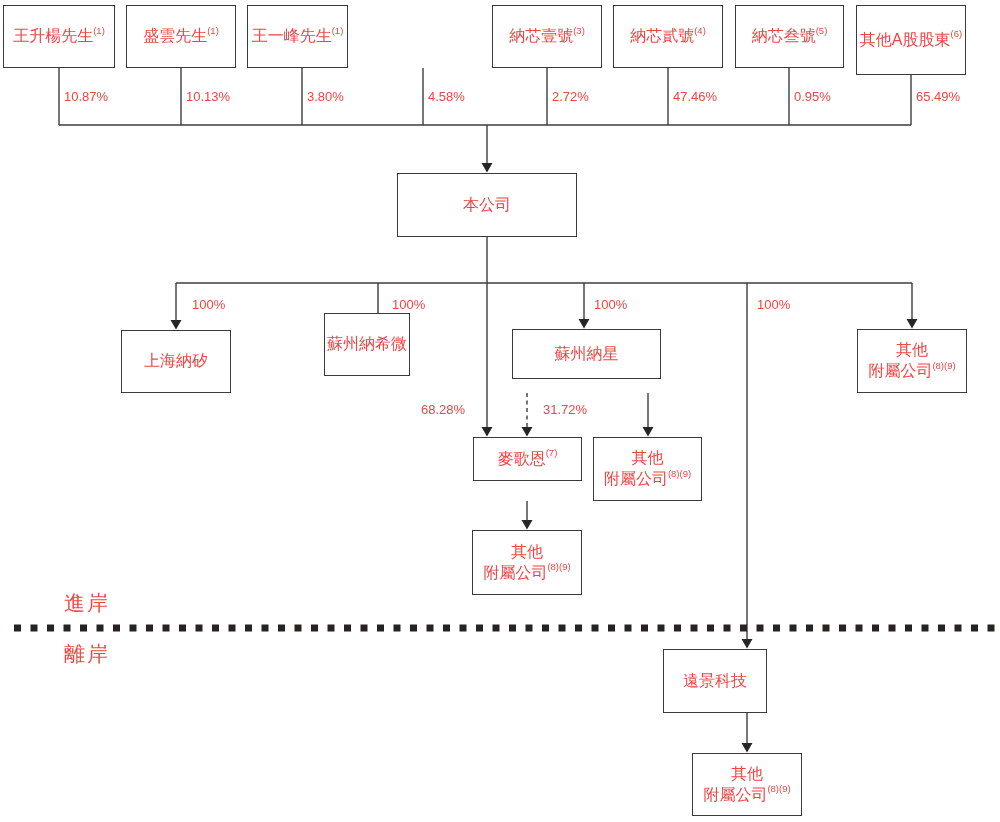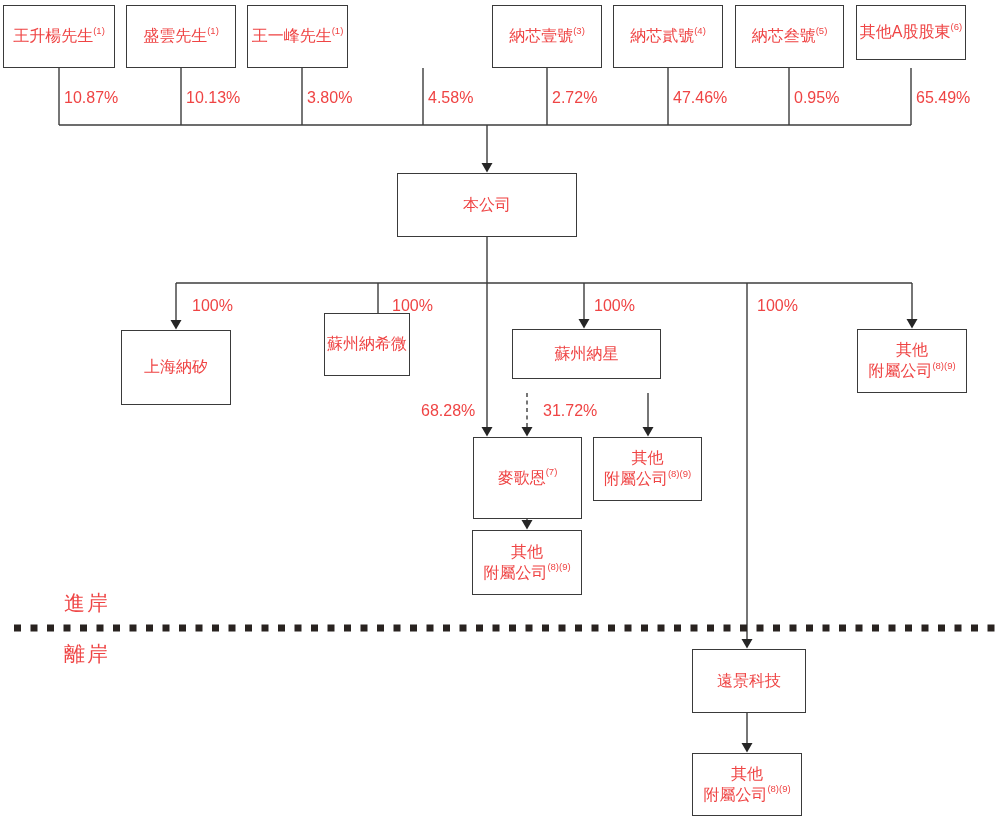--- a/index.html
+++ b/index.html
@@ -24,21 +24,21 @@
   }
   .box .t{display:inline-block;}
   sup.fn{
     font-size:9.5px;
     line-height:0;
     position:relative;top:-1px;
     letter-spacing:0;
   }
   .pct{
     position:absolute;
-    font-size:16px;
+    font-size:13px;
     white-space:nowrap;
     background:transparent;
   }
   .zone{
     position:absolute;
     font-size:21px;
     letter-spacing:2px;
     white-space:nowrap;
   }
 </style>
@@ -99,21 +99,21 @@
   </div>
   <div class="box" style="left:492px;top:5px;width:110px;height:63px">
     <span class="t"><span>納芯壹號</span><sup class="fn">(3)</sup></span>
   </div>
   <div class="box" style="left:613px;top:5px;width:110px;height:63px">
     <span class="t"><span>納芯貳號</span><sup class="fn">(4)</sup></span>
   </div>
   <div class="box" style="left:735px;top:5px;width:109px;height:63px">
     <span class="t"><span>納芯叁號</span><sup class="fn">(5)</sup></span>
   </div>
-  <div class="box" style="left:856px;top:5px;width:110px;height:55px">
+  <div class="box" style="left:856px;top:5px;width:110px;height:70px">
     <span class="t"><span>其他A股股東</span><sup class="fn">(6)</sup></span>
   </div>
 
   <div class="pct" style="left:64px;top:89px">10.87%</div>
   <div class="pct" style="left:186px;top:89px">10.13%</div>
   <div class="pct" style="left:307px;top:89px">3.80%</div>
   <div class="pct" style="left:428px;top:89px">4.58%</div>
   <div class="pct" style="left:552px;top:89px">2.72%</div>
   <div class="pct" style="left:673px;top:89px">47.46%</div>
   <div class="pct" style="left:794px;top:89px">0.95%</div>
@@ -121,49 +121,49 @@
 
   <div class="box" style="left:397px;top:173px;width:180px;height:64px">
     <span class="t">本公司</span>
   </div>
 
   <div class="pct" style="left:192px;top:297px">100%</div>
   <div class="pct" style="left:392px;top:297px">100%</div>
   <div class="pct" style="left:594px;top:297px">100%</div>
   <div class="pct" style="left:757px;top:297px">100%</div>
 
-  <div class="box" style="left:121px;top:330px;width:110px;height:75px">
+  <div class="box" style="left:121px;top:330px;width:110px;height:63px">
     <span class="t">上海納矽</span>
   </div>
   <div class="box" style="left:324px;top:313px;width:86px;height:63px">
     <span class="t">蘇州納希微</span>
   </div>
   <div class="box" style="left:512px;top:329px;width:149px;height:50px">
     <span class="t">蘇州納星</span>
   </div>
   <div class="box" style="left:857px;top:329px;width:110px;height:64px">
     <span class="t"><span>其他</span><br><span>附屬公司</span><sup class="fn">(8)(9)</sup></span>
   </div>
 
   <div class="pct" style="left:421px;top:402px">68.28%</div>
   <div class="pct" style="left:543px;top:402px">31.72%</div>
 
-  <div class="box" style="left:473px;top:437px;width:109px;height:82px">
+  <div class="box" style="left:473px;top:437px;width:109px;height:44px">
     <span class="t"><span>麥歌恩</span><sup class="fn">(7)</sup></span>
   </div>
   <div class="box" style="left:593px;top:437px;width:109px;height:64px">
     <span class="t"><span>其他</span><br><span>附屬公司</span><sup class="fn">(8)(9)</sup></span>
   </div>
   <div class="box" style="left:472px;top:530px;width:110px;height:65px">
     <span class="t"><span>其他</span><br><span>附屬公司</span><sup class="fn">(8)(9)</sup></span>
   </div>
 
   <div class="zone" style="left:64px;top:589px">進岸</div>
   <div class="zone" style="left:64px;top:640px">離岸</div>
 
-  <div class="box" style="left:692px;top:649px;width:114px;height:64px">
+  <div class="box" style="left:663px;top:649px;width:104px;height:64px">
     <span class="t">遠景科技</span>
   </div>
   <div class="box" style="left:692px;top:753px;width:110px;height:63px">
     <span class="t"><span>其他</span><br><span>附屬公司</span><sup class="fn">(8)(9)</sup></span>
   </div>
 
 </div>
 
 </body></html>

